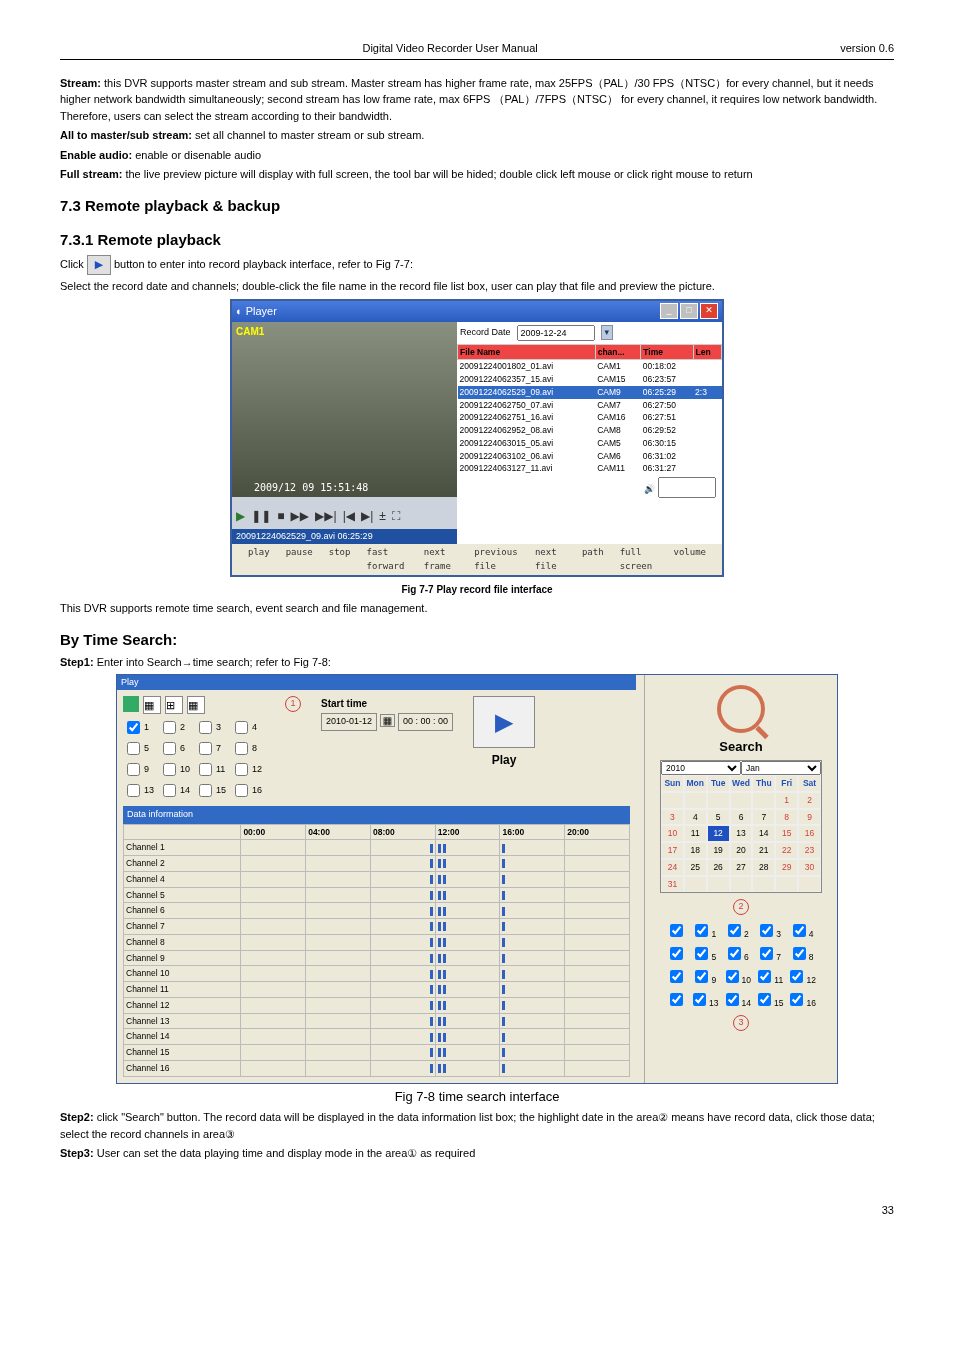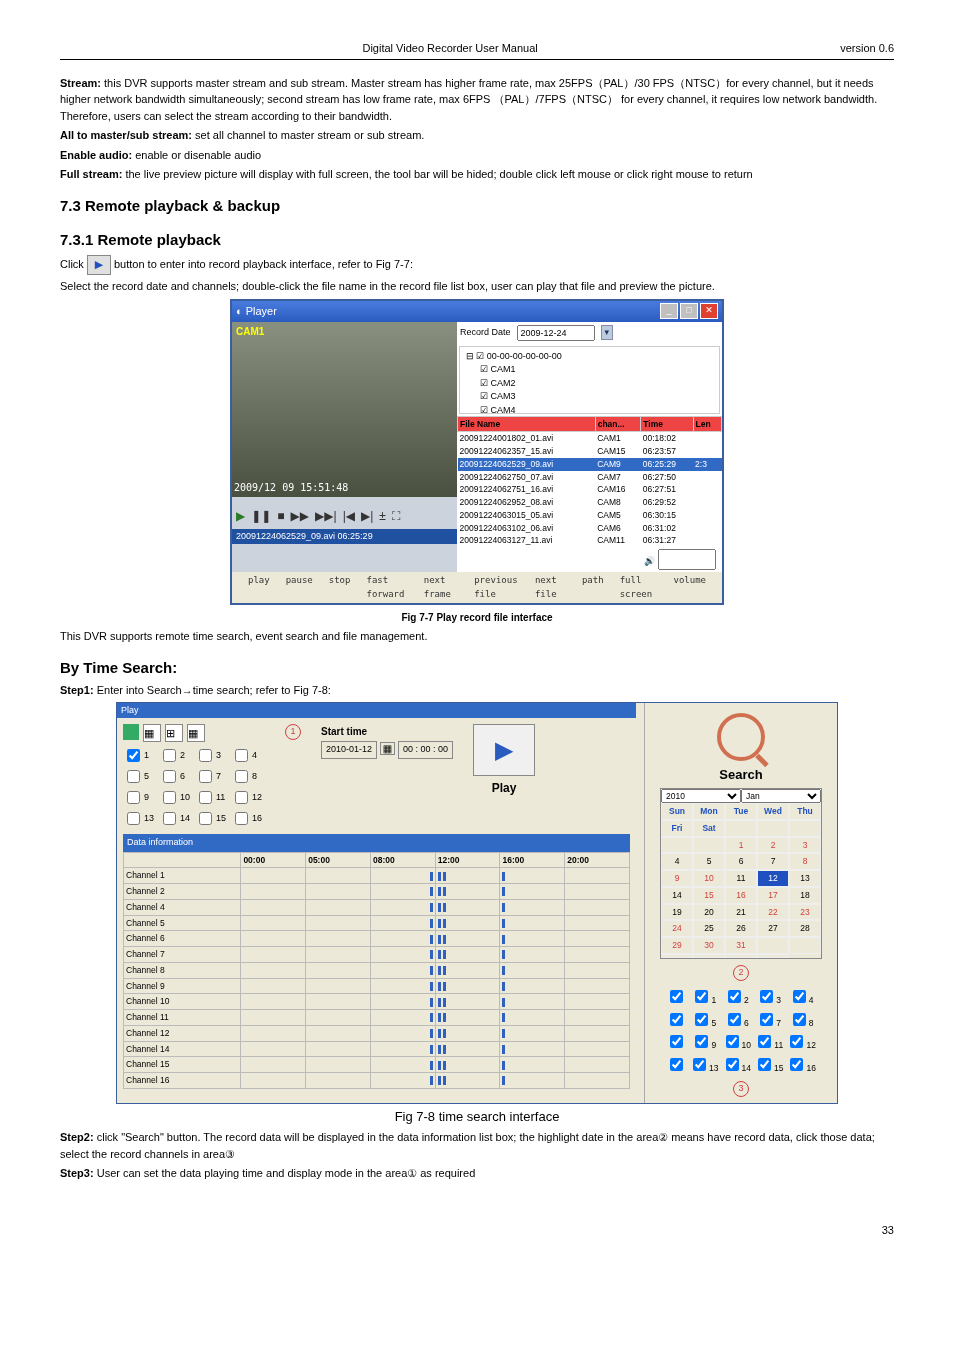--- a/index.html
+++ b/index.html
@@ -11,21 +11,21 @@
 .play-btn{display:inline-block;width:22px;height:18px;background:#e0e0e0;border:1px solid #888;vertical-align:middle;text-align:center;line-height:16px;color:#2050c0}
 .player-win{width:490px;margin:5px auto;border:2px solid #3b5e9e;background:#ece9d8}
 .tbar{background:linear-gradient(#4a7ce0,#2a5cc0);color:#fff;display:flex;align-items:center;padding:2px 4px;font-size:11px}
 .tbar-icons{margin-left:auto;display:flex;gap:2px}
 .tbar-ic{width:16px;height:14px;background:#c0c0c0;border:1px solid #fff;font-size:9px;text-align:center;line-height:12px}
 .tbar-ic.close{background:#e04030;color:#fff}
 .player-body{display:flex;background:#cdd3dd}
 .vid-pane{width:225px}
 .vid-img{height:175px;background:linear-gradient(#8a9080,#4a5040);position:relative;color:#fff;font-size:10px}
 .vid-cam{position:absolute;top:2px;left:4px;color:#ff0;font-weight:bold}
-.vid-ts{position:absolute;bottom:2px;left:2px;font-family:monospace;font-size:10px}
+.vid-ts{position:absolute;bottom:2px;left:22px;font-family:monospace;font-size:10px}
 .ctrl-bar{background:#cdd3dd;padding:4px;display:flex;gap:6px;align-items:center;color:#333;font-size:12px}
 .ctrl-row2{background:#2050a0;color:#fff;font-size:9px;padding:1px 4px}
 .side-pane{flex:1;background:#fff;font-size:9px}
 .rec-date{display:flex;align-items:center;padding:3px;gap:6px}
 .rec-date input{width:70px;font-size:9px}
 .tree{padding:3px 6px;border:1px solid #ccc;margin:2px;height:60px;overflow:hidden}
 .tree-item{padding:0 0 0 14px}
 .file-tbl{width:100%;font-size:8.5px;border-collapse:collapse}
 .file-tbl th{background:#ef4444;text-align:left;padding:1px 2px;border:1px solid #ccc}
 .file-tbl td{padding:0 2px;white-space:nowrap}
@@ -49,21 +49,21 @@
 .di-head{background:#316ac5;color:#fff;font-size:9px;padding:2px 4px}
 .di-tbl{width:100%;border-collapse:collapse;font-size:8.5px}
 .di-tbl th,.di-tbl td{border:1px solid #bbb;padding:1px 2px;text-align:left;height:11px}
 .di-bar{display:inline-block;width:3px;height:9px;background:#3060c0;vertical-align:middle}
 .mag{width:40px;height:40px;border:4px solid #d07050;border-radius:50%;margin:4px auto;position:relative}
 .mag:after{content:"";position:absolute;width:14px;height:5px;background:#d07050;bottom:-6px;right:-8px;transform:rotate(45deg)}
 .search-txt{font-weight:bold;font-size:13px;margin:4px 0}
 .cal{border:1px solid #888;font-size:8.5px;margin:4px auto;width:160px}
 .cal-head{display:flex;background:#eee}
 .cal-head select{font-size:8.5px;flex:1}
-.cal-days{display:grid;grid-template-columns:repeat(5,1fr);text-align:center}
+.cal-days{display:grid;grid-template-columns:repeat(7,1fr);text-align:center}
 .cal-days div{padding:1px;border:0.5px solid #eee}
 .cal-days .dh{color:#2050c0;font-weight:bold}
 .cal-days .today{background:#2050c0;color:#fff}
 .cal-days .wk{color:#d04040}
 .ch-sel{display:grid;grid-template-columns:repeat(5,auto);gap:3px;font-size:8.5px;margin-top:6px;justify-content:center}
 .page-num{text-align:right;margin-top:40px;font-size:11px}
 </style>
 </head>
 <body>
 
@@ -115,28 +115,20 @@
 <span>±</span>
 <span>⛶</span>
 </div>
 <div class="ctrl-row2">20091224062529_09.avi  06:25:29</div>
 </div>
 <div class="side-pane">
 <div class="rec-date">
 <span>Record Date</span>
 <input value="2009-12-24" style="">
 <span style="background:#bcd;border:1px solid #88a;padding:0 3px;color:#236">▾</span>
-</div>
-<div class="tree">
-<div>⊟ ☑ <span>00-00-00-00-00-00</span></div>
-<div class="tree-item">☑ <span>CAM1</span></div>
-<div class="tree-item">☑ <span>CAM2</span></div>
-<div class="tree-item">☑ <span>CAM3</span></div>
-<div class="tree-item">☑ <span>CAM4</span></div>
-
 </div>
 <table class="file-tbl">
 <tbody>
             <tr>
               <th>File Name</th>
               <th>chan...</th>
               <th>Time</th>
               <th>Len</th>
             </tr>
 <tr>
@@ -259,21 +251,21 @@
 <div class="play-txt">Play</div>
 </div>
 </div>
 <div class="data-info">
 <div class="di-head">Data information</div>
 <table class="di-tbl">
 <tbody>
             <tr>
               <th></th>
               <th>00:00</th>
-              <th>05:00</th>
+              <th>04:00</th>
               <th>08:00</th>
               <th>12:00</th>
               <th>16:00</th>
               <th>20:00</th>
             </tr>
 <tr>
               <td>Channel 1</td>
               <td></td>
               <td></td>
               <td style="text-align:right"><span class="di-bar"></span></td>
@@ -357,20 +349,29 @@
               <td>Channel 11</td>
               <td></td>
               <td></td>
               <td style="text-align:right"><span class="di-bar"></span></td>
               <td><span class="di-bar"></span> <span class="di-bar"></span></td>
               <td><span class="di-bar"></span></td>
               <td></td>
             </tr>
 <tr>
               <td>Channel 12</td>
+              <td></td>
+              <td></td>
+              <td style="text-align:right"><span class="di-bar"></span></td>
+              <td><span class="di-bar"></span> <span class="di-bar"></span></td>
+              <td><span class="di-bar"></span></td>
+              <td></td>
+            </tr>
+<tr>
+              <td>Channel 13</td>
               <td></td>
               <td></td>
               <td style="text-align:right"><span class="di-bar"></span></td>
               <td><span class="di-bar"></span> <span class="di-bar"></span></td>
               <td><span class="di-bar"></span></td>
               <td></td>
             </tr>
 <tr>
               <td>Channel 14</td>
               <td></td>

